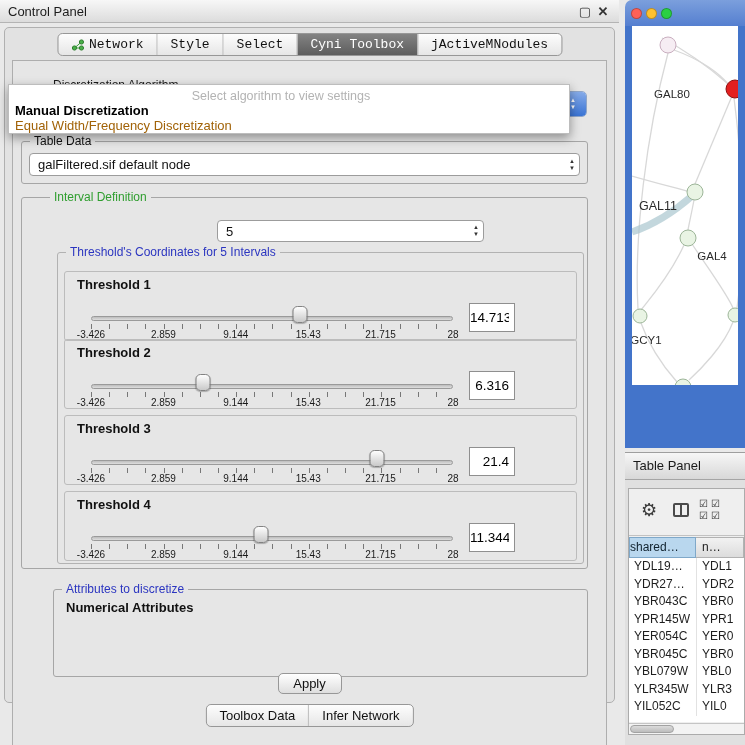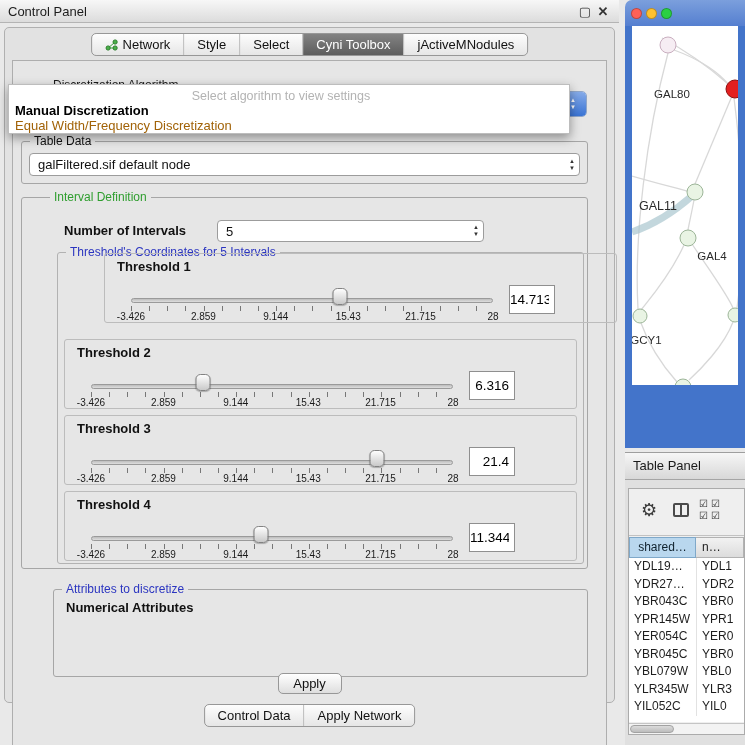--- a/index.html
+++ b/index.html
@@ -83,21 +83,21 @@
   .tp-panel { position:absolute; left:3px; top:8px; width:117px; height:247px; background:#efefef;
     border:1px solid #ababab; }
   .tp-toolbar { position:absolute; left:0; top:0; right:0; height:47px; border-bottom:1px solid #c2c2c2; }
   .gear { position:absolute; left:12px; top:11px; font-size:18px; color:#3c3c3c; line-height:20px; }
   .col-icon { position:absolute; left:44px; top:14px; width:16px; height:14px; border:2px solid #4a4a4a; border-radius:2px; }
   .col-icon::after { content:""; position:absolute; left:5px; top:0; bottom:0; width:2px; background:#4a4a4a; }
   .chk-grid { position:absolute; left:70px; top:9px; width:26px; display:grid; grid-template-columns:12px 12px; line-height:12px; }
   .chk-grid span { font-size:10px; color:#2c2c2c; }
 
   .tp-head-row { position:absolute; left:0; top:48px; right:0; height:21px; display:flex; }
-  .tp-h1 { width:67px; background:#b9d7ee; border:1px solid #7fa8c9; font-size:12px; text-align:center; line-height:19px; color:#10222e; }
+  .tp-h1 { width:67px; background:#b9d7ee; border:1px solid #7fa8c9; font-size:12px; text-align:left; line-height:19px; color:#10222e; }
   .tp-h2 { flex:1; background:linear-gradient(#f2f2f2,#dcdcdc); border:1px solid #b2b2b2; border-left:none;
     font-size:12px; line-height:19px; padding-left:6px; color:#222; }
   .tp-rows { position:absolute; left:0; top:69px; right:0; bottom:12px; background:#fff; overflow:hidden; }
   .tp-row { display:flex; height:17.5px; }
   .tp-c1 { width:67px; padding-left:5px; font-size:12px; line-height:17px; color:#1e1e1e; white-space:nowrap; overflow:hidden; }
   .tp-c2 { flex:1; border-left:1px solid #e2e2e2; padding-left:5px; font-size:12px; line-height:17px; color:#1e1e1e; white-space:nowrap; overflow:hidden; }
   .tp-hscroll { position:absolute; left:0; right:0; bottom:0; height:11px; background:#f3f3f3; border-top:1px solid #c5c5c5; }
   .tp-hthumb { position:absolute; left:1px; top:1px; width:44px; height:8px; border-radius:4px;
     background:linear-gradient(#dcdcdc,#bcbcbc); border:1px solid #a2a2a2; }
 
@@ -111,21 +111,21 @@
 <div id="control-panel">
 
   <div class="cp-titlebar">
     <span class="cp-title">Control Panel</span>
     <span class="win-btn" style="left:578px;">▢</span>
     <span class="win-btn" style="left:596px; font-weight:bold;">✕</span>
   </div>
 
   <div class="cp-main"></div>
 
-  <div class="seg-bar" style="left:50%; transform:translateX(-50%); top:33px;">
+  <div class="seg-bar" style="left:50%; transform:translateX(-50%); top:33px;font-family:Liberation Mono, monospace;">
     <div class="seg">
       <svg width="13" height="12" viewBox="0 0 13 12">
         <line x1="3" y1="9" x2="10" y2="3" stroke="#3aa63a" stroke-width="1"></line>
         <line x1="3" y1="9" x2="10" y2="9" stroke="#3aa63a" stroke-width="1"></line>
         <circle cx="3" cy="9" r="2.1" fill="#49b049" stroke="#2d7d2d"></circle>
         <circle cx="10" cy="3" r="2.1" fill="#49b049" stroke="#2d7d2d"></circle>
         <circle cx="10" cy="9" r="2.1" fill="#49b049" stroke="#2d7d2d"></circle>
       </svg>
       <span>Network</span>
     </div>
@@ -160,33 +160,32 @@
         <span class="stepper">
           <span>▲</span>
             <span>▼</span>
         </span>
       </div>
     </div>
 
     <div class="grp" style="left:8px; top:136px; width:567px; height:372px;">
       <span class="grp-label" style="left:28px; color:#2f9e2f;">Interval Definition</span>
 
-      <div style="position:absolute; left:42px; top:22px; height:22px; line-height:22px; font-size:13px; font-weight:bold;">Number of Intervals</div>
       <div class="combo" style="left:195px; top:22px; width:267px; height:22px;">
         <span>5</span>
         <span class="stepper">
           <span>▲</span>
             <span>▼</span>
         </span>
       </div>
 
       <div class="grp" style="left:35px; top:54px; width:527px; height:312px; border-color:#b2b2b2;padding-left:44px;">
         <span class="grp-label" style="left:8px; color:#2b35c0;">Threshold's Coordinates for 5 Intervals</span>
 
-        <div class="th-box" style="top:0;margin-left:40px;">
+        <div class="th-box" style="top:18px;">
           <div class="th-label">Threshold 1</div>
           <div class="th-zone">
             <div class="th-track"></div>
             <div class="th-ticks"></div>
             <div class="th-thumb" style="left: 57.7%;"></div>
             <span class="tick-lab" style="left:0%">-3.426</span>
             <span class="tick-lab" style="left:20%">2.859</span>
             <span class="tick-lab" style="left:40%">9.144</span>
             <span class="tick-lab" style="left:60%">15.43</span>
             <span class="tick-lab" style="left:80%">21.715</span>
@@ -254,24 +253,24 @@
   </div>
 
   <div class="popup">
     <div class="popup-hint">Select algorithm to view settings</div>
     <div class="popup-opt1">Manual Discretization</div>
     <div class="popup-opt2">Equal Width/Frequency Discretization</div>
   </div>
 
   <div class="seg-bar" style="left:50%; transform:translateX(-50%); top:704px;">
     <div class="seg">
-        <span>Control Data</span>
-      </div>
-    <div class="seg">
-        <span>Apply Network</span>
+        <span>Toolbox Data</span>
+      </div>
+    <div class="seg">
+        <span>Infer Network</span>
       </div>
   </div>
 </div>
 
 <div id="net-window">
   <div class="light" style="left:6px;  background:#ff6157;"></div>
   <div class="light" style="left:21px; background:#ffc12f;"></div>
   <div class="light" style="left:36px; background:#2ad043;"></div>
 
   <div class="net-canvas">

